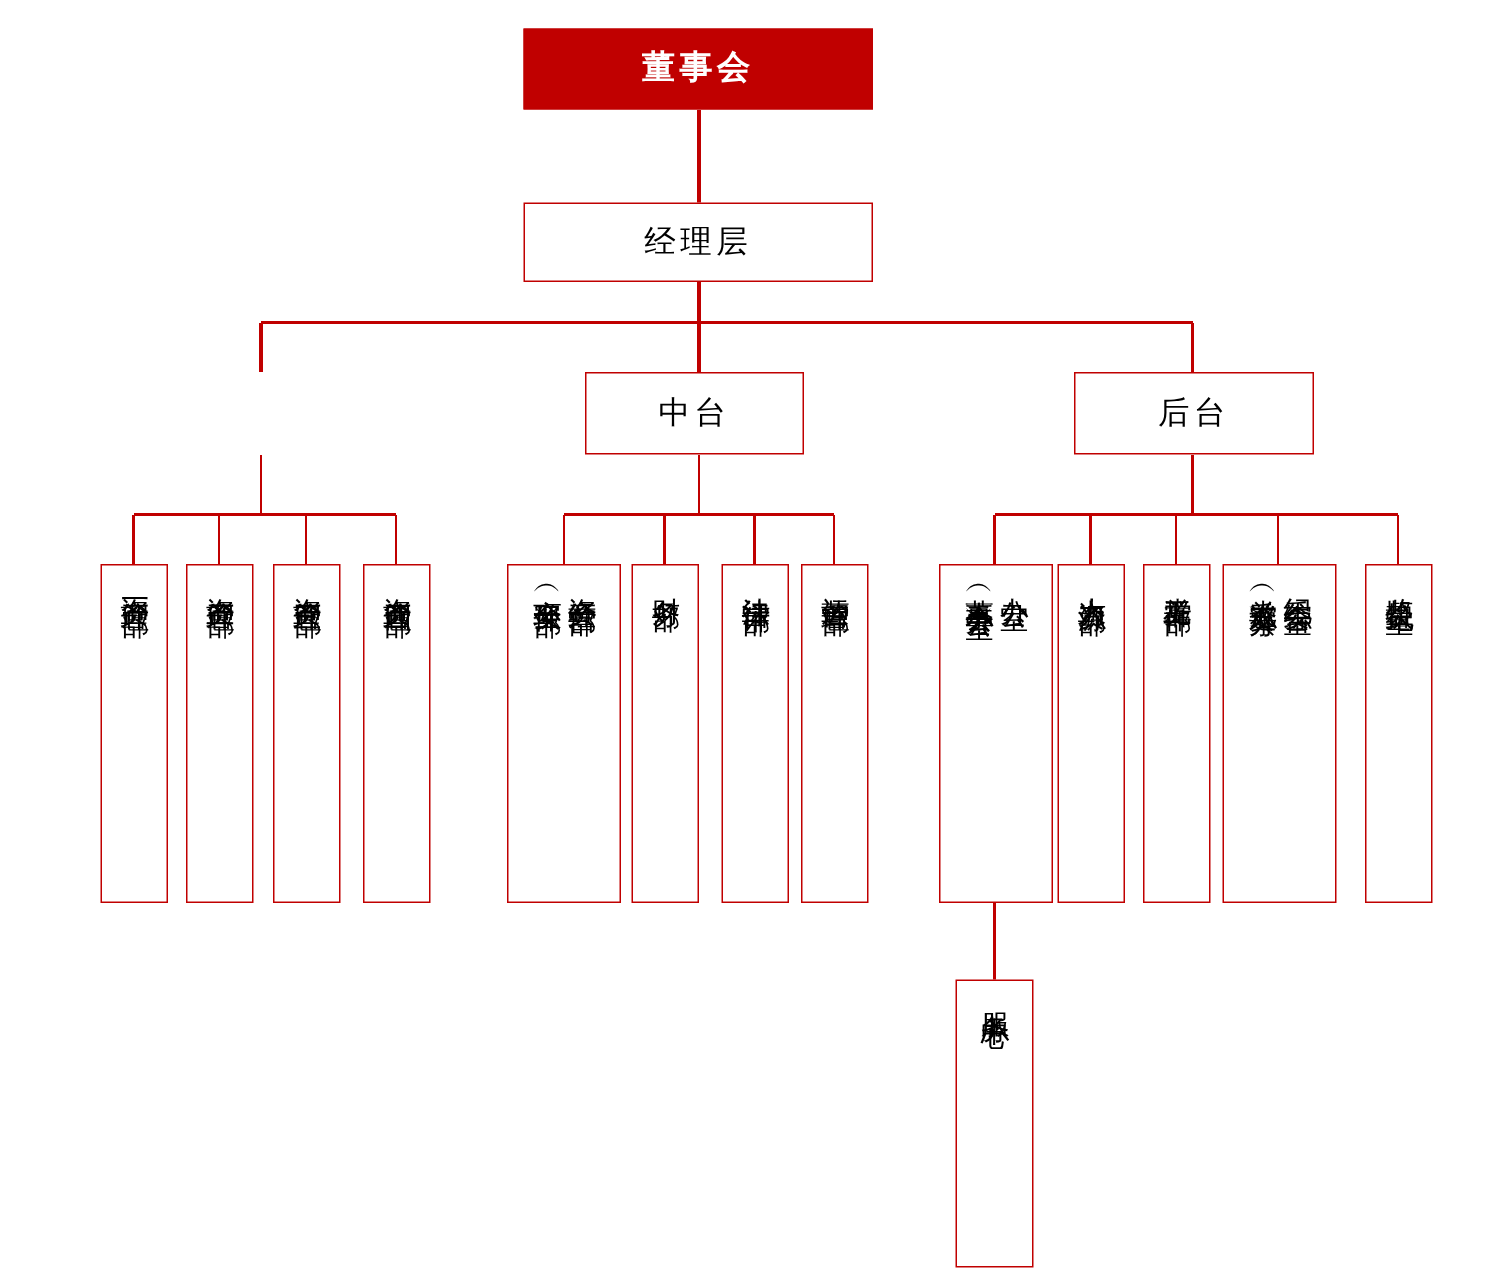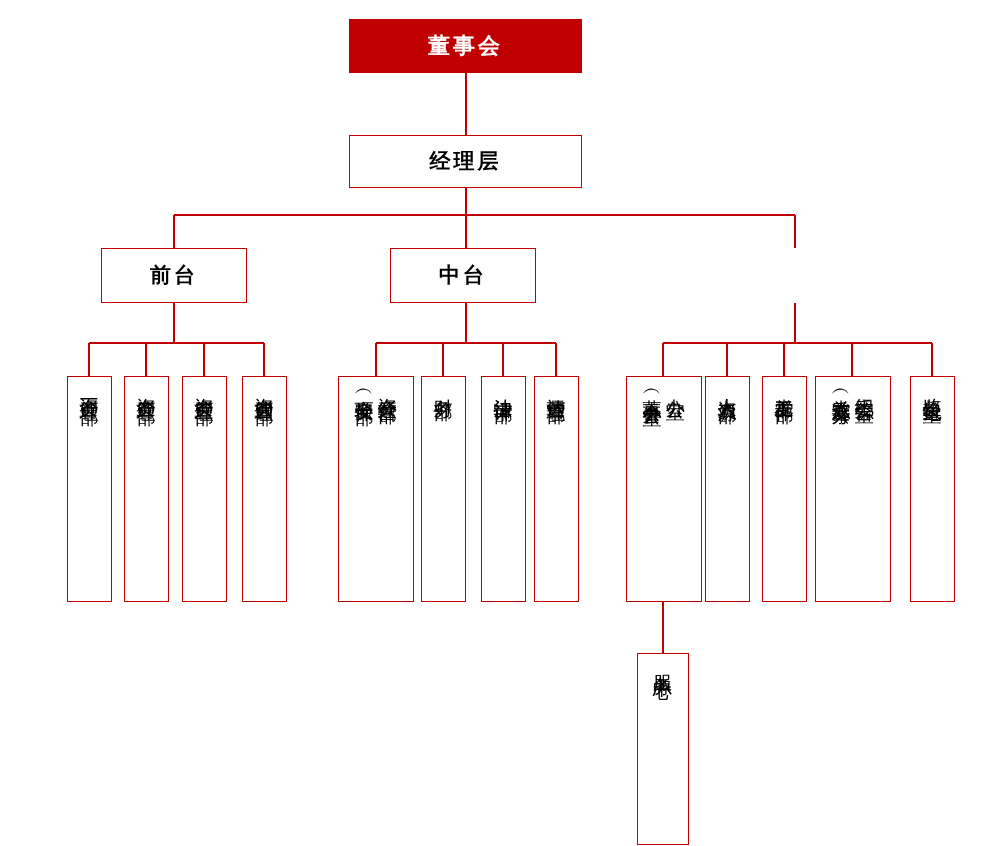--- a/index.html
+++ b/index.html
@@ -45,21 +45,20 @@
   .node .label {
     display: block;
     line-height: 1.12;
     letter-spacing: 1px;
     white-space: pre;
   }
   .node.horiz .label {
     writing-mode: horizontal-tb;
     font-size: 21px;
     letter-spacing: 3px;
-    font-weight: bold;
   }
   .node.root .label {
     font-size: 22px;
     letter-spacing: 3px;
     font-weight: 600;
   }
   .node.vert {
     align-items: flex-start;
     justify-content: center;
     padding-top: 6px;
@@ -119,25 +118,25 @@
   </svg>
 
   <div class="node root horiz" style="left:349px; top:19px; width:233px; height:54px;">
     <span class="label">董事会</span>
   </div>
 
   <div class="node horiz" style="left:349px; top:135px; width:233px; height:53px;">
     <span class="label">经理层</span>
   </div>
 
-  <div class="node horiz" style="left:101px; top:248px; width:146px; height:55px;">
-    <span class="label">前台</span>
-  </div>
   <div class="node horiz" style="left:390px; top:248px; width:146px; height:55px;">
     <span class="label">中台</span>
+  </div>
+  <div class="node horiz" style="left:716px; top:248px; width:160px; height:55px;">
+    <span class="label">后台</span>
   </div>
 
   <div class="node vert" style="left:67px; top:376px; width:45px; height:226px;">
     <span class="label">资产管理一部</span>
   </div>
   <div class="node vert" style="left:124px; top:376px; width:45px; height:226px;">
     <span class="label">资产管理二部</span>
   </div>
   <div class="node vert" style="left:182px; top:376px; width:45px; height:226px;">
     <span class="label">资产管理三部</span>

